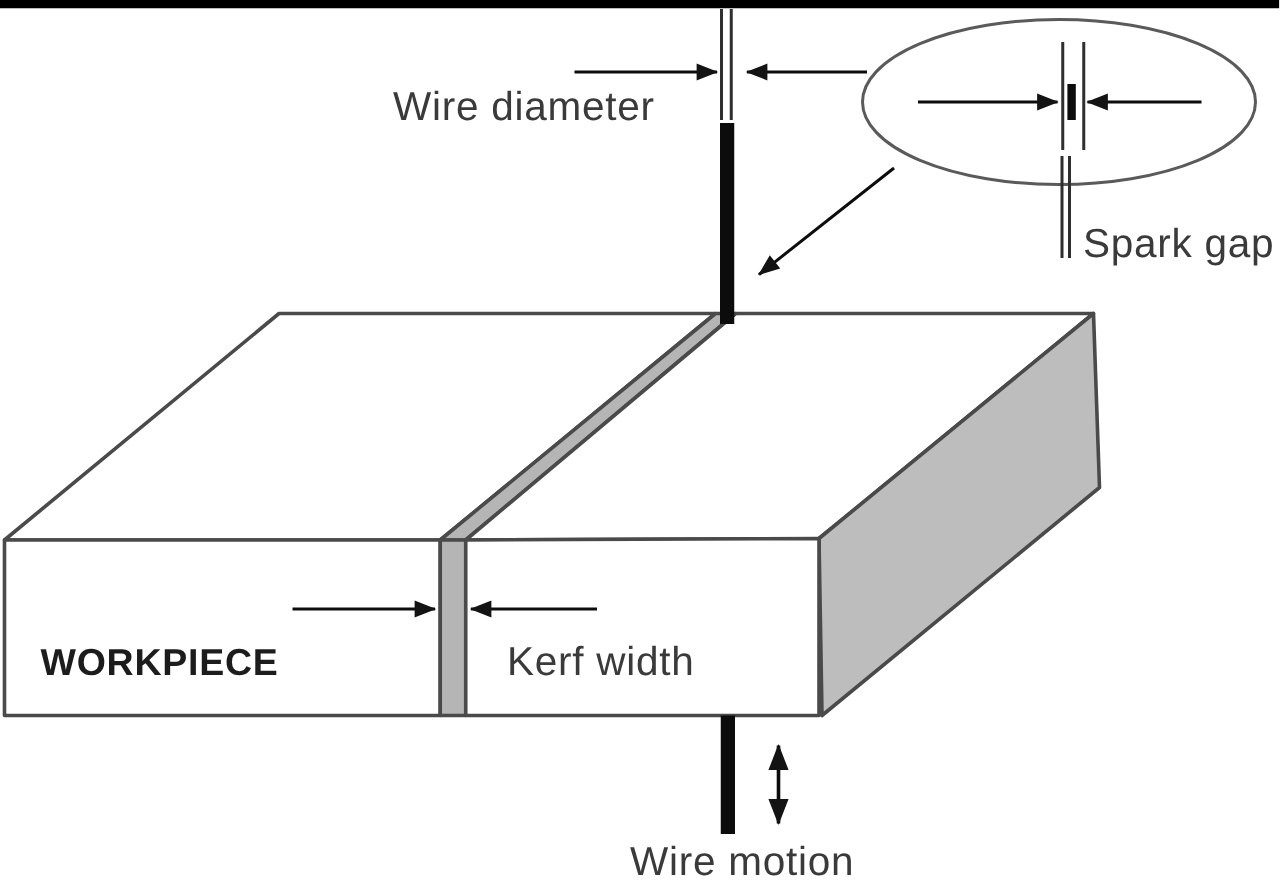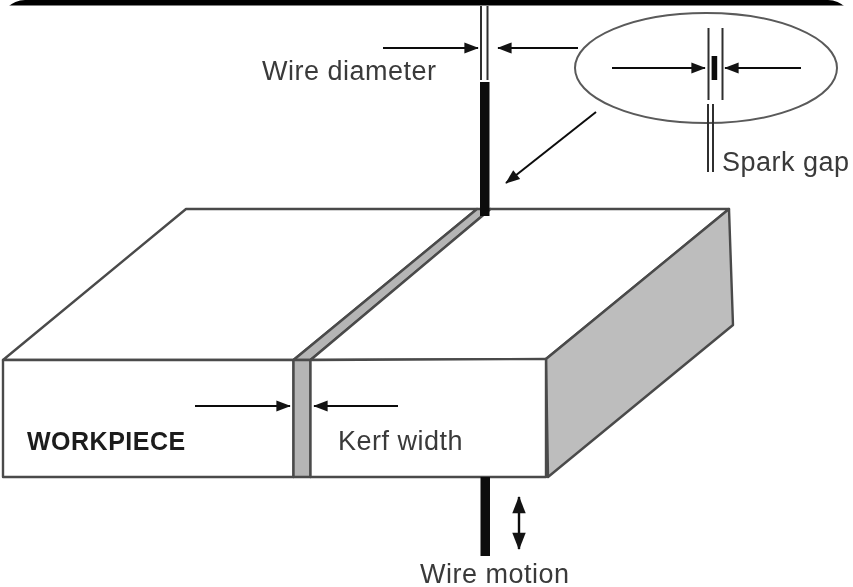--- a/index.html
+++ b/index.html
@@ -6,21 +6,20 @@
     margin: 0;
     padding: 0;
     background: #ffffff;
   }
   #stage {
     position: relative;
     width: 853px;
     height: 587px;
     background: var(--background, #ffffff);
     overflow: hidden;
-    border-radius: 25px;
   }
   svg { display: block; }
   .face {
     fill: #ffffff;
     stroke: var(--outline, #4a4a4a);
     stroke-width: 2.4;
     stroke-linejoin: round;
   }
   .kerf { fill: var(--kerf-fill, #b5b5b5); }
   .side { fill: var(--side-face-fill, #bdbdbd); }

